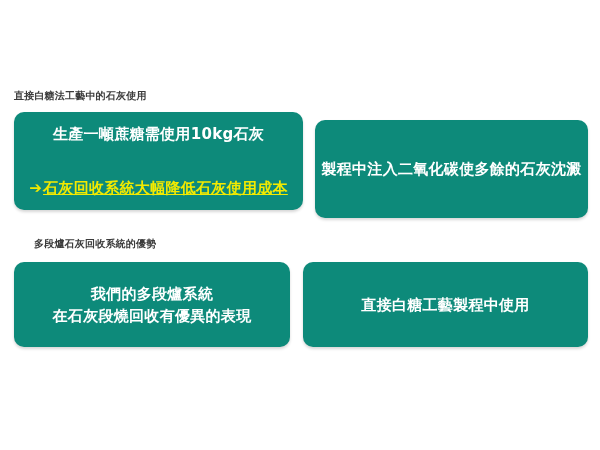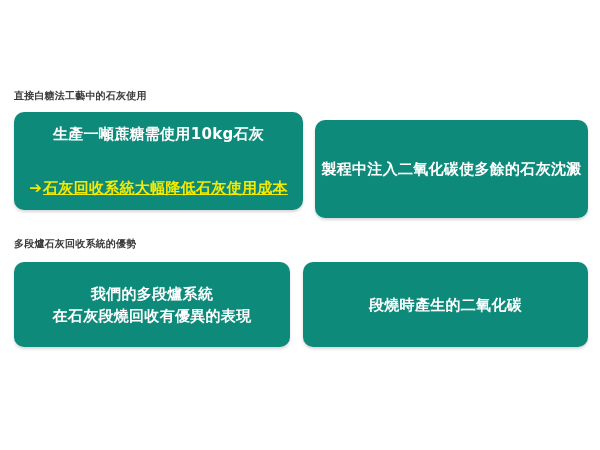--- a/index.html
+++ b/index.html
@@ -28,21 +28,21 @@
     position: absolute;
     left: 14px;
     font-size: 10px;
     line-height: 17px;
     font-weight: 700;
     color: #3b3b3b;
     letter-spacing: 0.2px;
     white-space: nowrap;
   }
   #heading-1 { top: 87px; }
-  #heading-2 { top: 235px; }
+  #heading-2 { top: 235px; margin-left: 20px; }
 
   
   .card {
     position: absolute;
     box-sizing: border-box;
     background: #0d8a7a;
     border-radius: 10px;
     box-shadow: 0 2px 3px rgba(0,0,0,0.16);
     display: flex;
     flex-direction: column;
@@ -121,16 +121,16 @@
   </div>
 
   <div class="section-heading" id="heading-2">多段爐石灰回收系統的優勢</div>
 
   <div class="card" id="card-multi-hearth-performance">
     <div class="card-line">我們的多段爐系統</div>
     <div class="card-line">在石灰段燒回收有優異的表現</div>
   </div>
 
   <div class="card" id="card-co2-return">
-    <div class="card-line">段燒時產生的二氧化碳</div>
+    <div class="card-line">直接白糖工藝製程中使用</div>
   </div>
 
 </div>
 
 </body></html>

